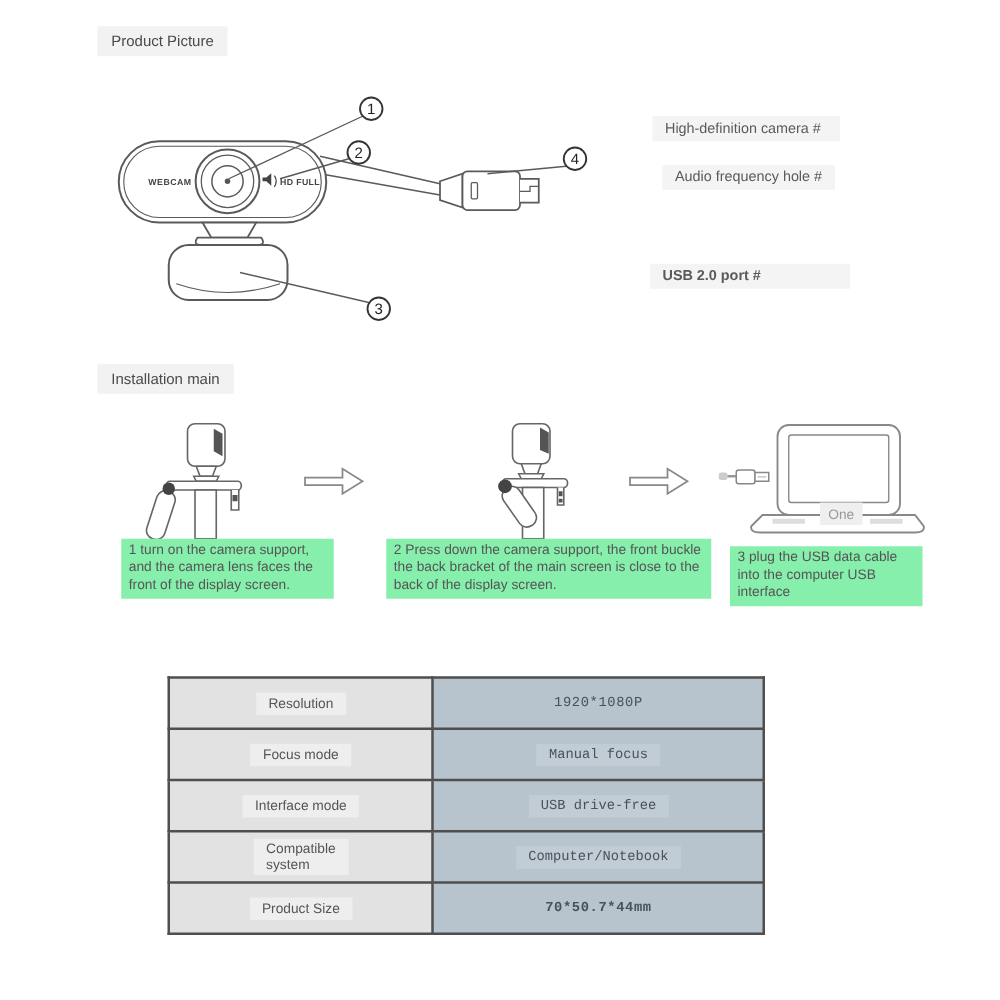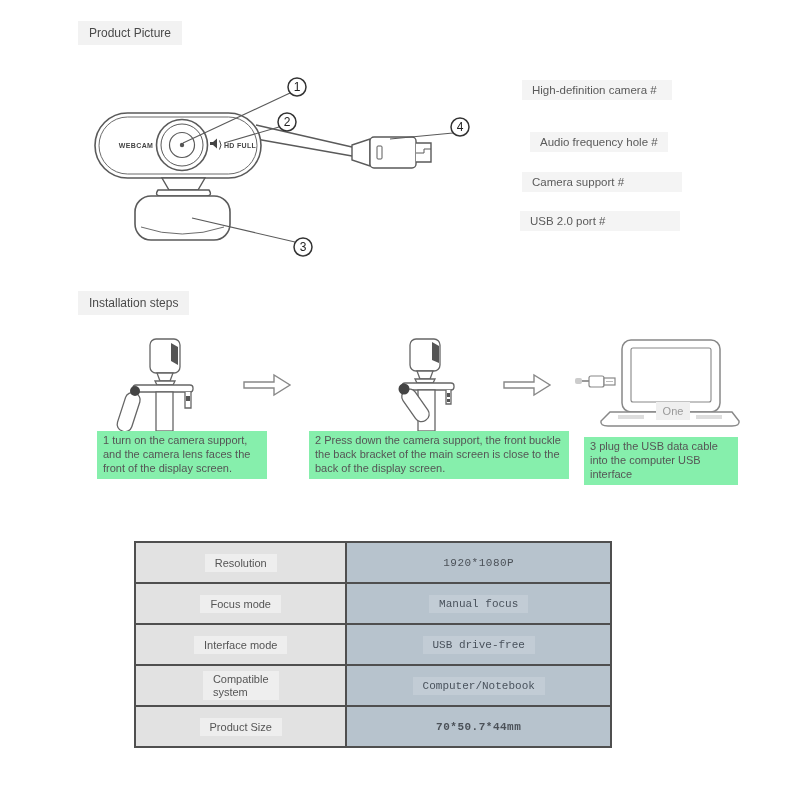--- a/index.html
+++ b/index.html
@@ -96,26 +96,25 @@
     <g>
       <circle cx="223" cy="172" r="9" fill="#fff" stroke="#333" stroke-width="1.5"></circle>
       <text x="223" y="176" text-anchor="middle" font-size="12" fill="#222">3</text>
     </g>
     <g>
       <circle cx="380" cy="52" r="9" fill="#fff" stroke="#333" stroke-width="1.5"></circle>
       <text x="380" y="56" text-anchor="middle" font-size="12" fill="#222">4</text>
     </g>
   </svg>
 
-  <div class="feature-chip" style="left:522px; top:80px; min-width:130px;">High-definition camera #</div>
+  <div class="feature-chip" style="left:522px; top:93px; min-width:130px;">High-definition camera #</div>
   <div class="feature-chip" style="left:530px; top:132px; min-width:95px;">Audio frequency hole #</div>
-  <div class="feature-chip" style="left:522px; top:172px; min-width:140px;">Camera support #</div>
-  <div class="feature-chip" style="left:520px; top:211px; min-width:140px;">USB 2.0 port #</div>
-
-  <div class="section-label" style="left:78px; top:291px;">Installation steps</div>
+  <div class="feature-chip" style="left:520px; top:211px; min-width:140px;font-weight:bold;">USB 2.0 port #</div>
+
+  <div class="section-label" style="left:78px; top:291px;">Installation main</div>
 
   <svg style="left:103px; top:333px;" width="150" height="102" viewBox="0 0 150 102">
     <g stroke="#666" fill="#fff" stroke-width="1.3">
       <rect x="47" y="6" width="30" height="34" rx="6"></rect>
       <path d="M68,10 L75,14 L75,32 L68,28 Z" fill="#555" stroke="none"></path>
       <path d="M54,40 L70,40 L67,48 L57,48 Z"></path>
       <path d="M52,48 L72,48 L70,52 L54,52 Z"></path>
       <rect x="30" y="52" width="60" height="7" rx="3"></rect>
       <path d="M82,59 v16 h6 v-16"></path>
       <rect x="83" y="63" width="4" height="5" fill="#555" stroke="none"></rect>

